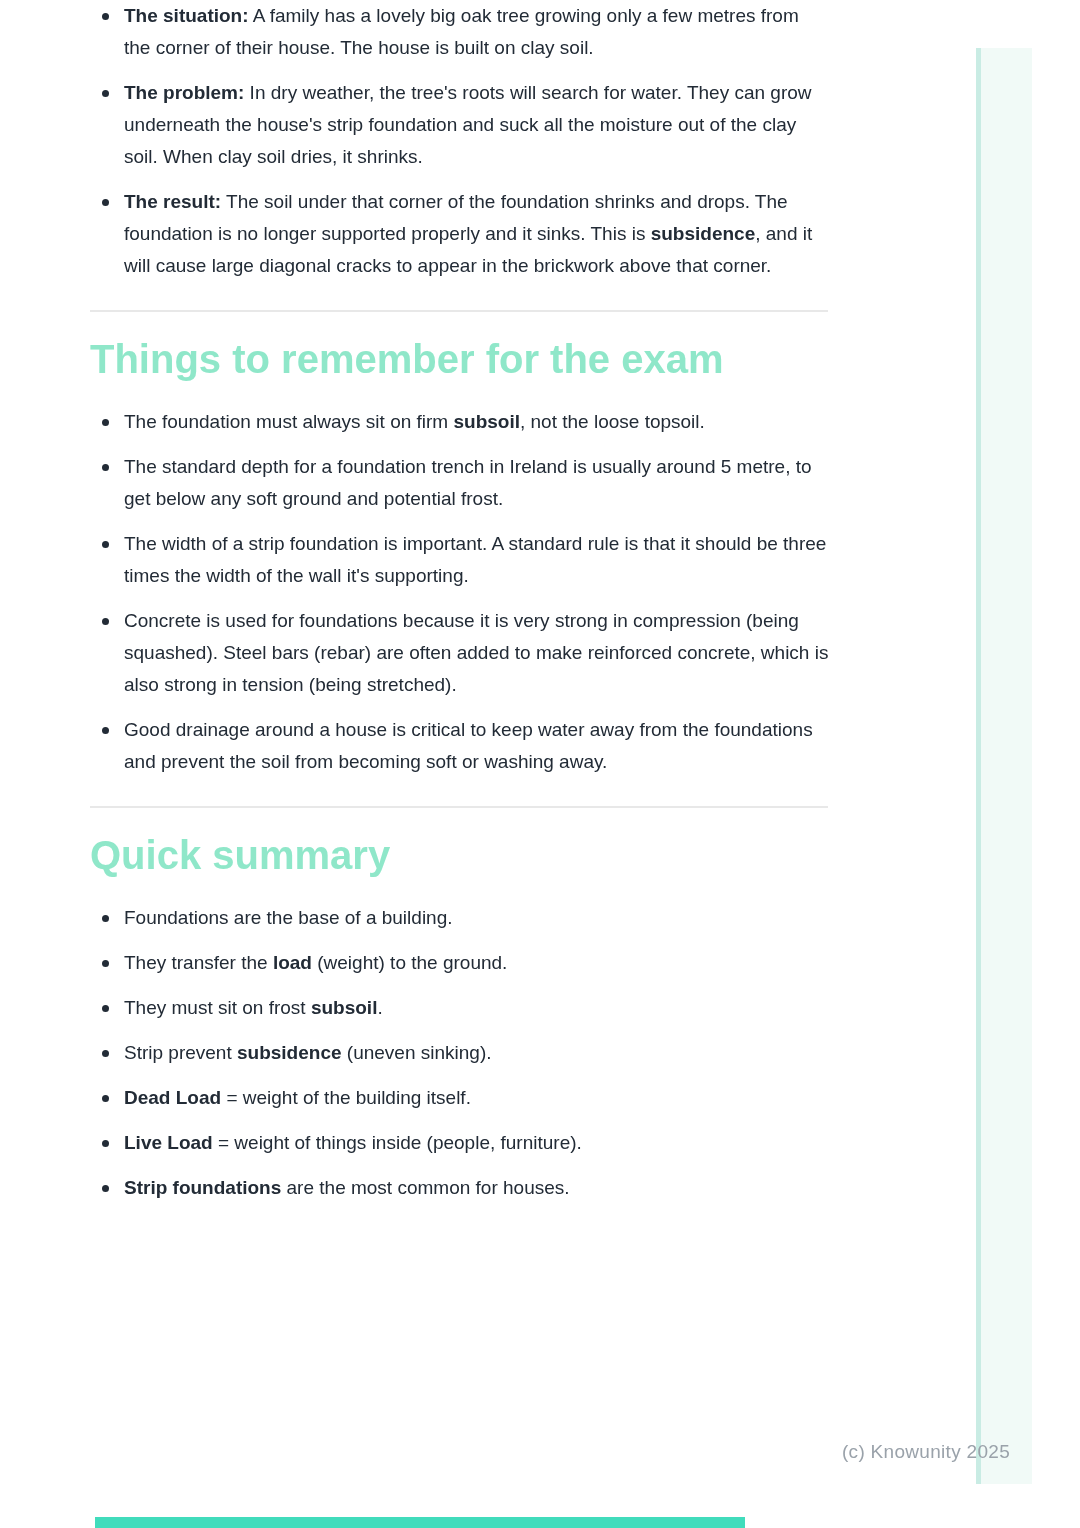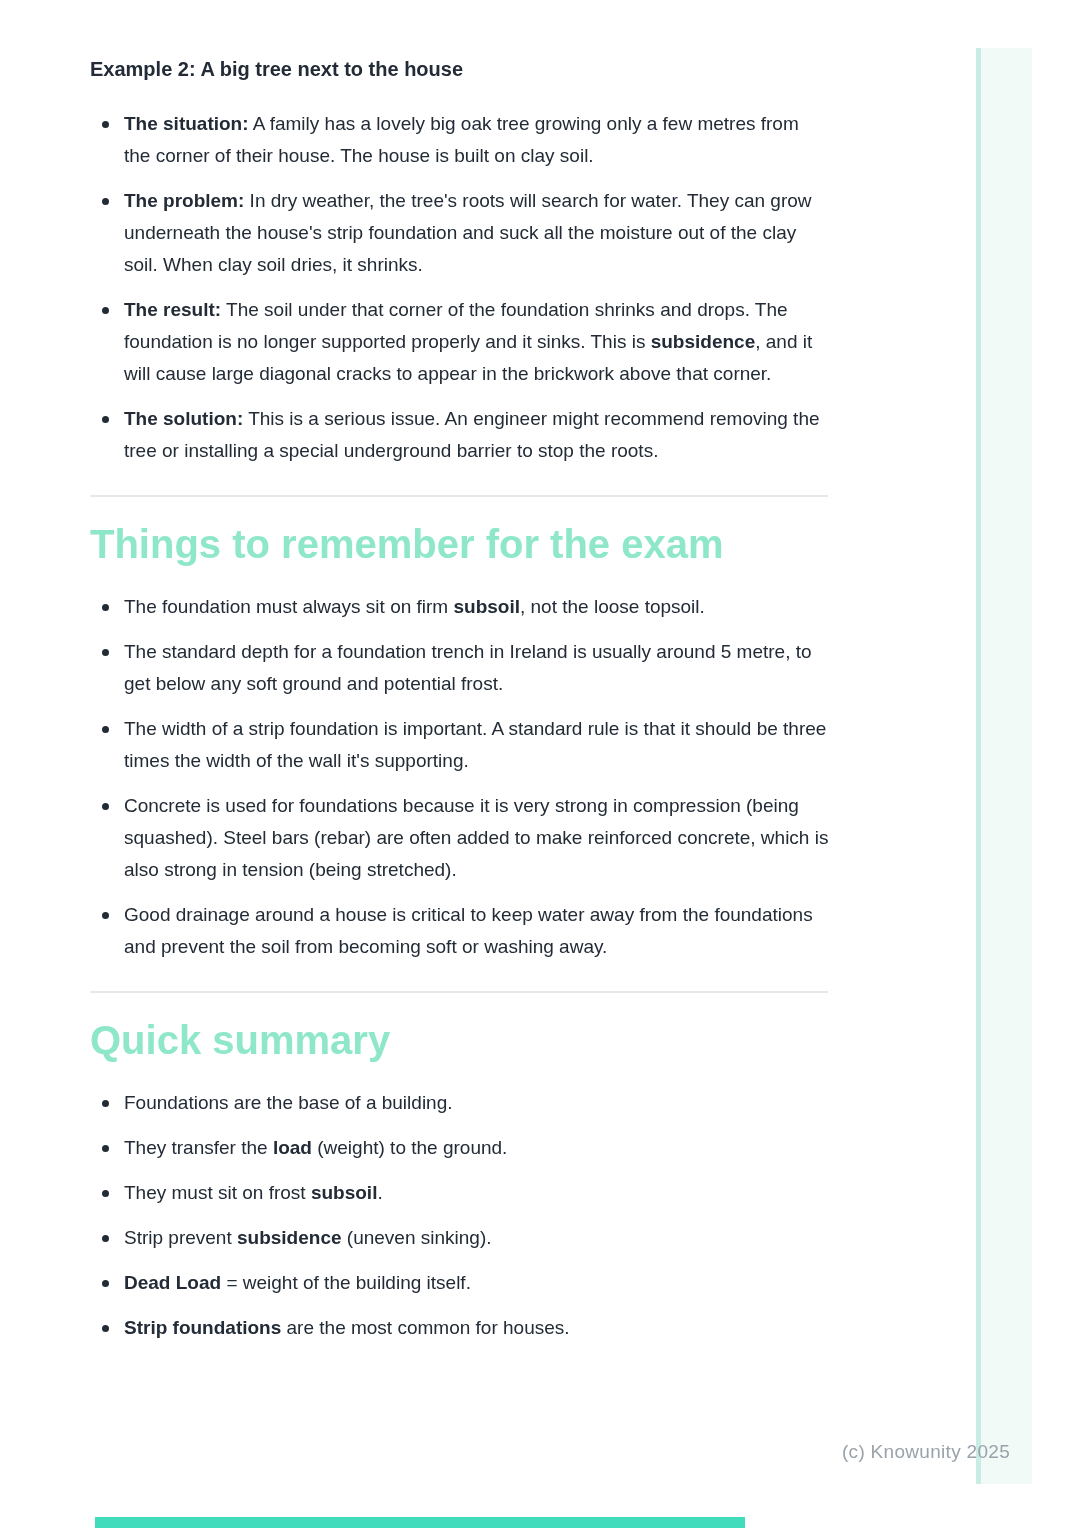--- a/index.html
+++ b/index.html
@@ -35,37 +35,32 @@
 </head>
 <body>
 
 <div class="side-panel"></div>
 <div class="side-stripe"></div>
 <div class="bottom-bar"></div>
 
 <div class="content">
 
   <section>
-    <h3 class="doc-title">Example 2: A big tree next to the house</h3>
     <ul class="blist">
         <li class="bullet">
           <span class="dot"></span>
           <p><strong>The situation:</strong><span> A family has a lovely big oak tree growing only a few metres from the corner of their house. The house is built on clay soil.</span></p>
         </li>
         <li class="bullet">
           <span class="dot"></span>
           <p><strong>The problem:</strong><span> In dry weather, the tree's roots will search for water. They can grow underneath the house's strip foundation and suck all the moisture out of the clay soil. When clay soil dries, it shrinks.</span></p>
         </li>
         <li class="bullet">
           <span class="dot"></span>
           <p><strong>The result:</strong><span> The soil under that corner of the foundation shrinks and drops. The foundation is no longer supported properly and it sinks. This is </span><strong>subsidence</strong><span>, and it will cause large diagonal cracks to appear in the brickwork above that corner.</span></p>
-        </li>
-        <li class="bullet">
-          <span class="dot"></span>
-          <p><strong>The solution:</strong><span> This is a serious issue. An engineer might recommend removing the tree or installing a special underground barrier to stop the roots.</span></p>
         </li>
       </ul>
   </section>
 
   <hr class="divider">
 
   <section>
     <h2 class="accent">Things to remember for the exam</h2>
     <ul class="blist">
         <li class="bullet">
@@ -111,20 +106,24 @@
         <li class="bullet">
           <span class="dot"></span>
           <p><span>Strip prevent </span><strong>subsidence</strong><span> (uneven sinking).</span></p>
         </li>
         <li class="bullet">
           <span class="dot"></span>
           <p><strong>Dead Load</strong><span> = weight of the building itself.</span></p>
         </li>
         <li class="bullet">
           <span class="dot"></span>
+          <p><strong>Live Load</strong><span> = weight of things inside (people, furniture).</span></p>
+        </li>
+        <li class="bullet">
+          <span class="dot"></span>
           <p><strong>Strip foundations</strong><span> are the most common for houses.</span></p>
         </li>
       </ul>
   </section>
 
 </div>
 
 <div class="footer">(c) Knowunity 2025</div>
 
 </body></html>

